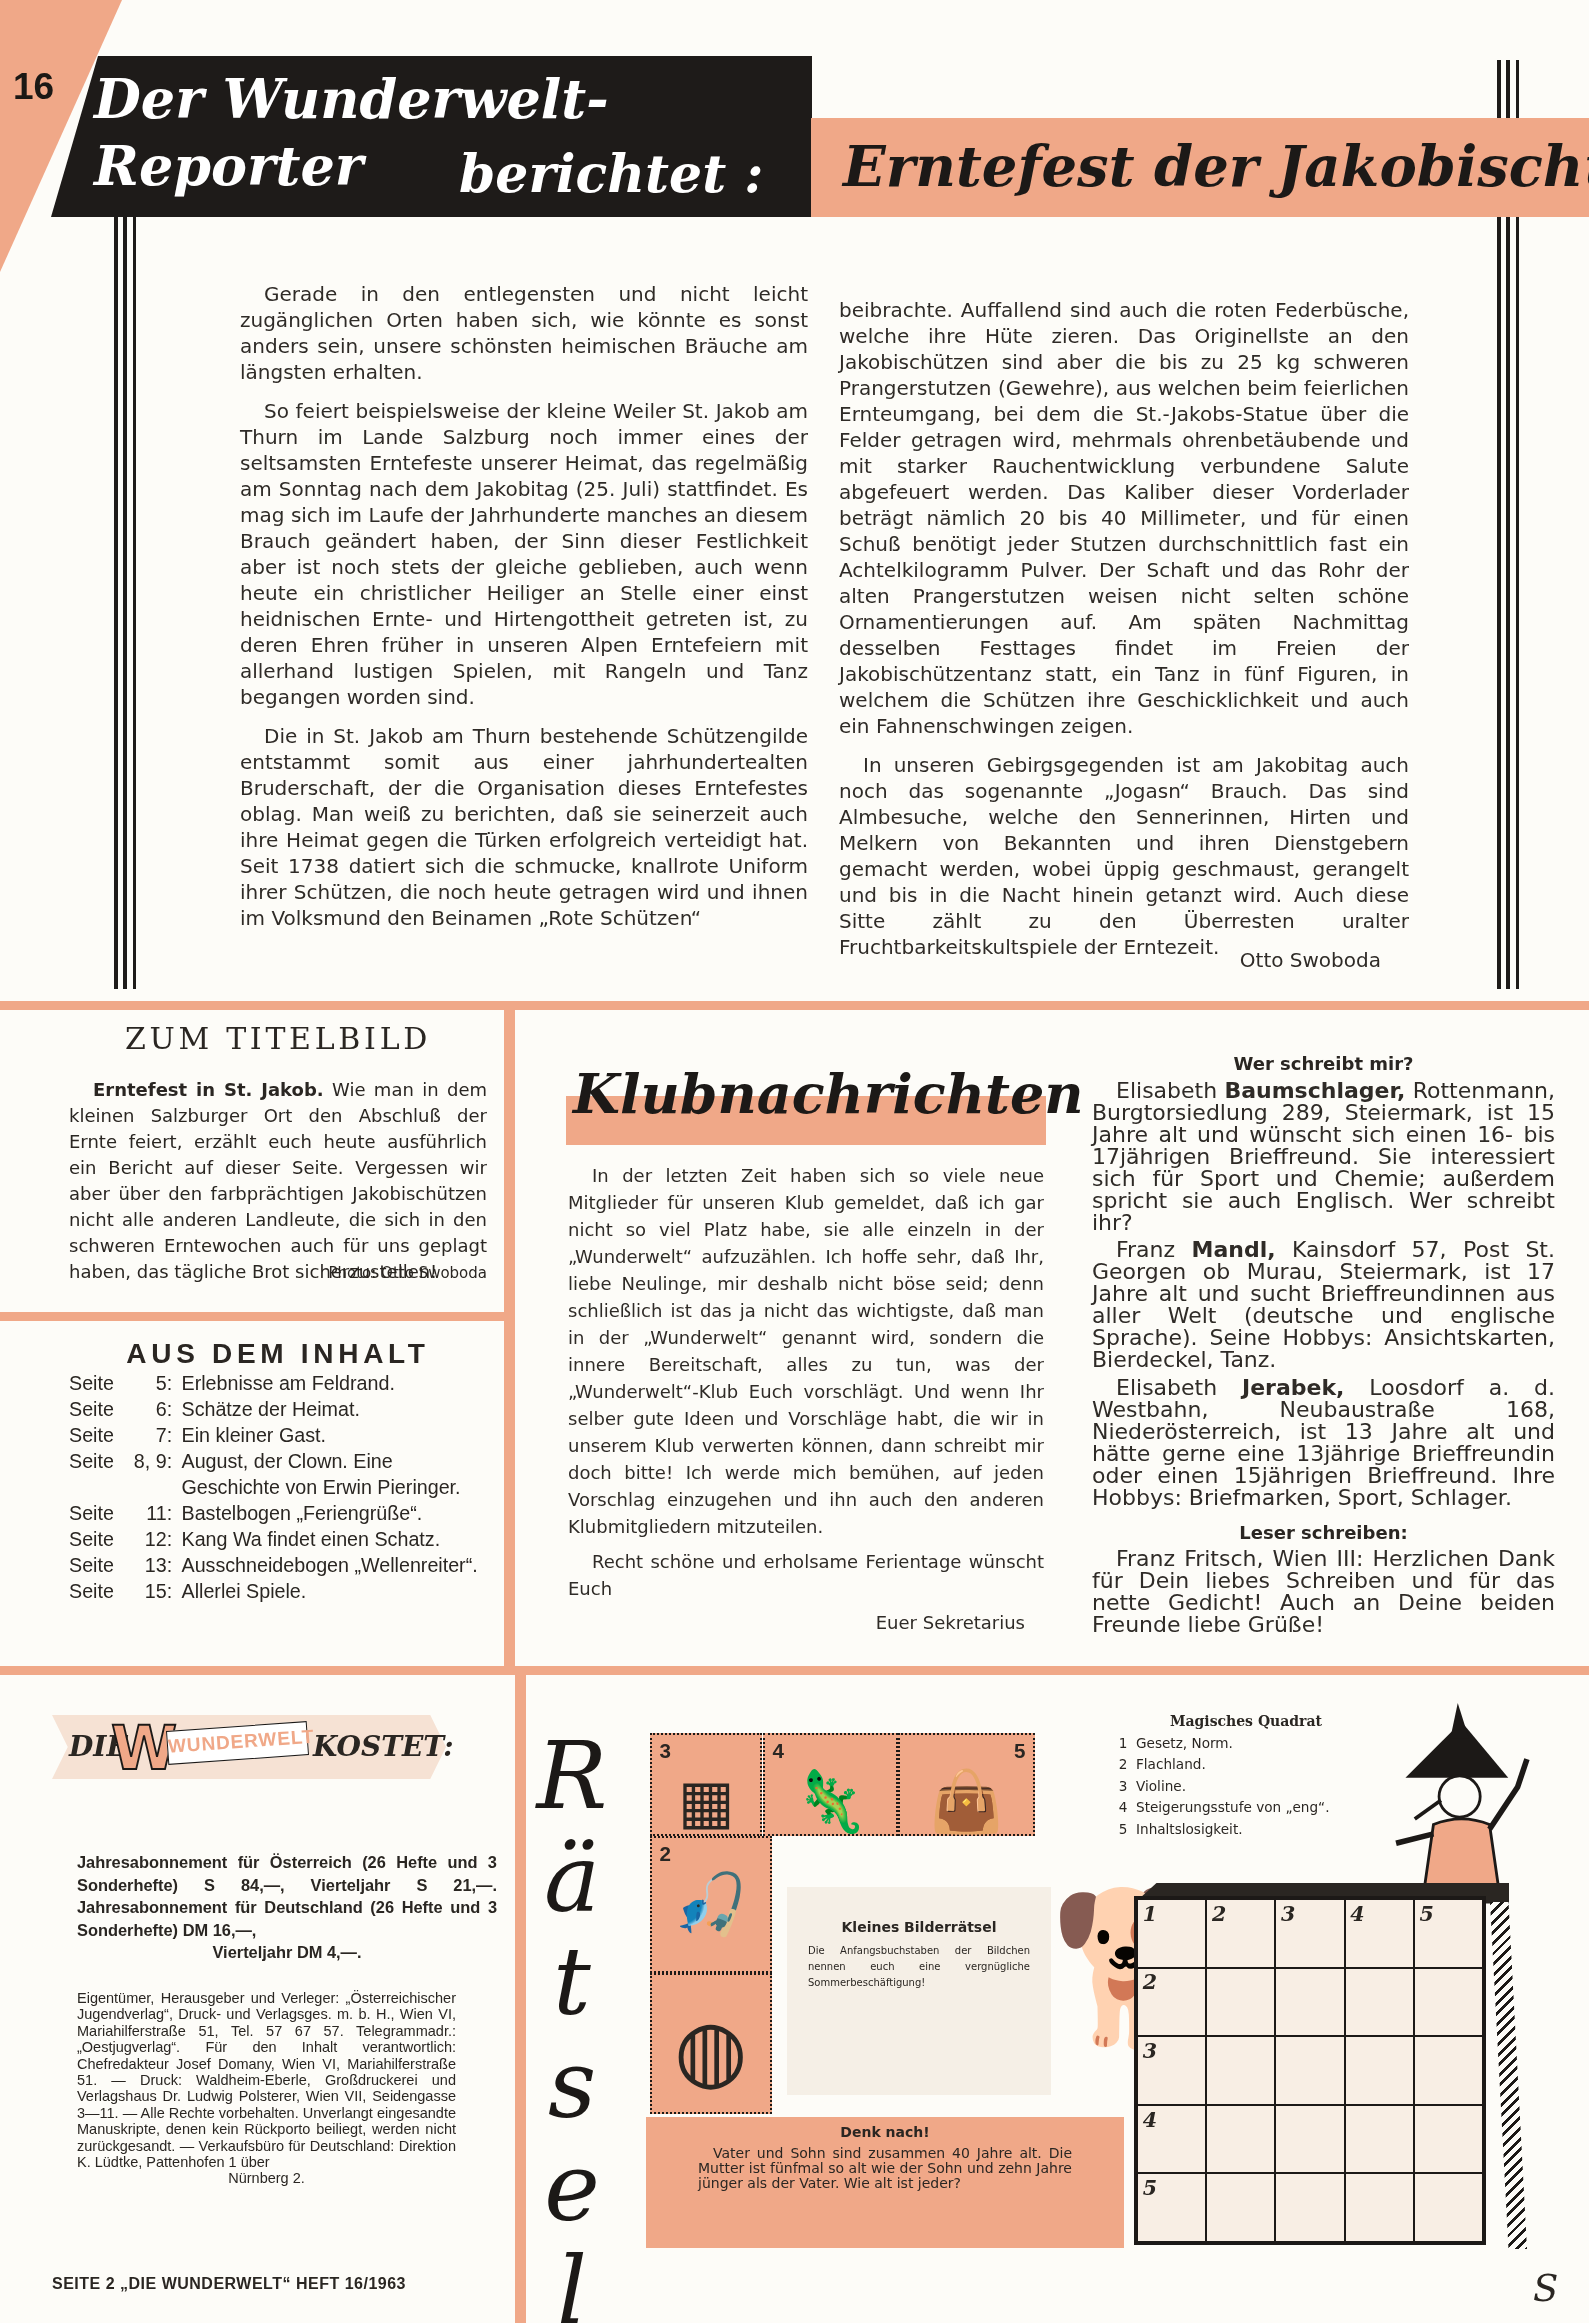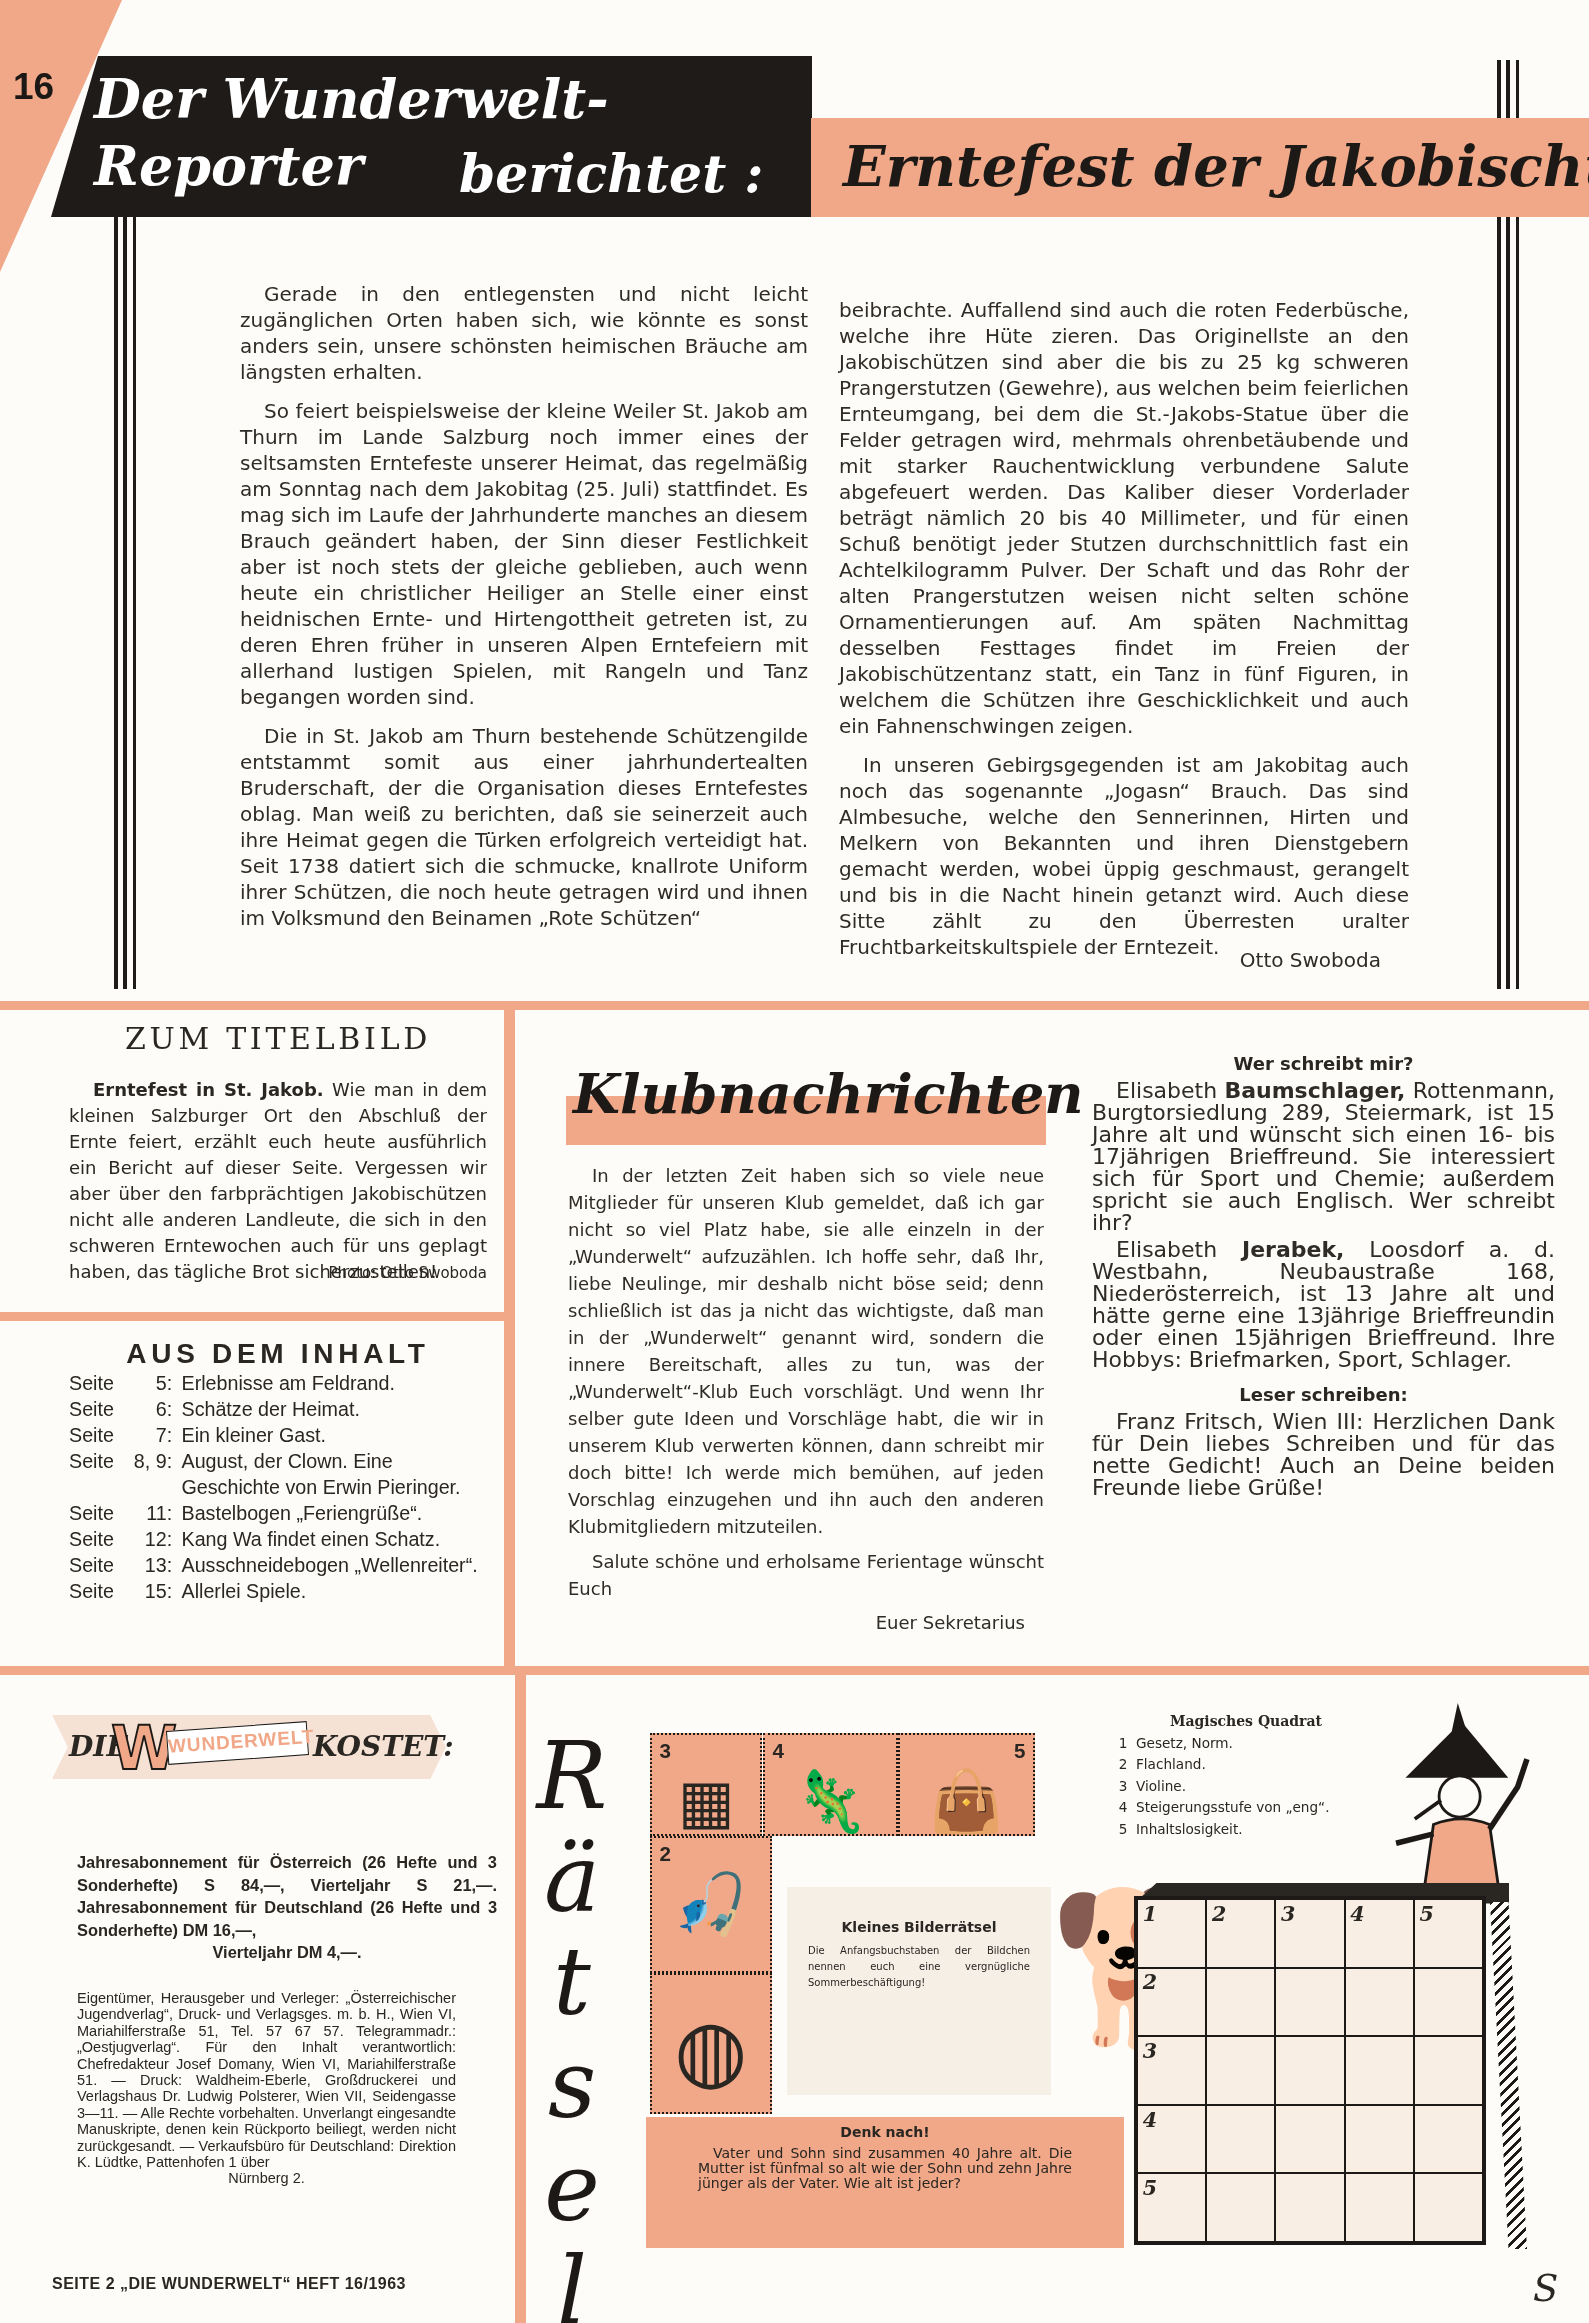--- a/index.html
+++ b/index.html
@@ -200,29 +200,30 @@
         <span class="ttl">Allerlei Spiele.</span>
       </div>
     </div>
 </div>
 
 <div id="klub-band" class="abs"></div>
 <div id="klub-title" class="abs script">Klubnachrichten</div>
 <div id="klub" class="abs">
   <div class="serif-body">
     <p>In der letzten Zeit haben sich so viele neue Mitglieder für unseren Klub gemeldet, daß ich gar nicht so viel Platz habe, sie alle einzeln in der „Wunderwelt“ aufzuzählen. Ich hoffe sehr, daß Ihr, liebe Neulinge, mir deshalb nicht böse seid; denn schließlich ist das ja nicht das wichtigste, daß man in der „Wunderwelt“ genannt wird, sondern die innere Bereitschaft, alles zu tun, was der „Wunderwelt“-Klub Euch vorschlägt. Und wenn Ihr selber gute Ideen und Vorschläge habt, die wir in unserem Klub verwerten können, dann schreibt mir doch bitte! Ich werde mich bemühen, auf jeden Vorschlag einzugehen und ihn auch den anderen Klubmitgliedern mitzuteilen.</p>
-    <p>Salute schöne und erholsame Ferientage wünscht Euch</p>
+    <p>Recht schöne und erholsame Ferientage wünscht Euch</p>
     <p class="sig2">Euer Sekretarius</p>
   </div>
 </div>
 
 <div id="letters" class="abs">
   <h3>Wer schreibt mir?</h3>
   <div class="serif-body" id="letters-list">
       <p><span>Elisabeth</span> <b>Baumschlager,</b> <span>Rottenmann, Burgtorsiedlung 289, Steiermark, ist 15 Jahre alt und wünscht sich einen 16- bis 17jährigen Brieffreund. Sie interessiert sich für Sport und Chemie; außerdem spricht sie auch Englisch. Wer schreibt ihr?</span></p>
+      <p><span>Franz</span> <b>Mandl,</b> <span>Kainsdorf 57, Post St. Georgen ob Murau, Steiermark, ist 17 Jahre alt und sucht Brieffreundinnen aus aller Welt (deutsche und englische Sprache). Seine Hobbys: Ansichtskarten, Bierdeckel, Tanz.</span></p>
       <p><span>Elisabeth</span> <b>Jerabek,</b> <span>Loosdorf a. d. Westbahn, Neubaustraße 168, Niederösterreich, ist 13 Jahre alt und hätte gerne eine 13jährige Brieffreundin oder einen 15jährigen Brieffreund. Ihre Hobbys: Briefmarken, Sport, Schlager.</span></p>
     </div>
   <h3 class="second">Leser schreiben:</h3>
   <div class="serif-body">
       <p>Franz Fritsch, Wien III: Herzlichen Dank für Dein liebes Schreiben und für das nette Gedicht! Auch an Deine beiden Freunde liebe Grüße!</p>
     </div>
 </div>
 
 <div id="kostet-banner" class="abs"></div>
 <div id="kostet-die" class="abs">DIE</div>

